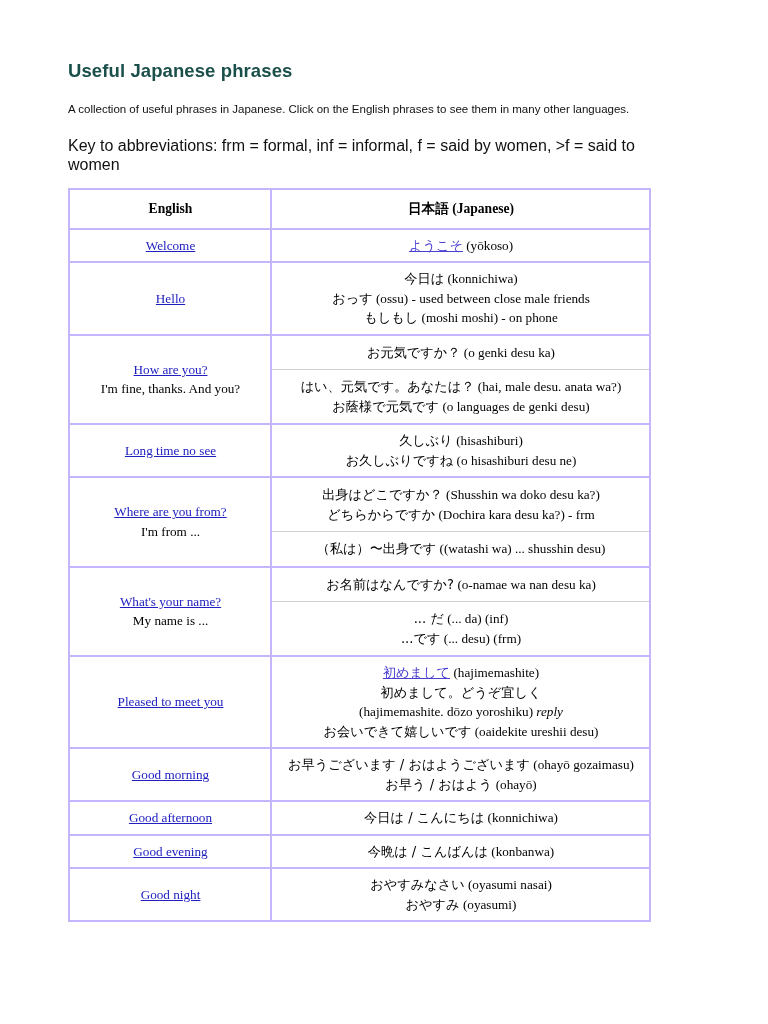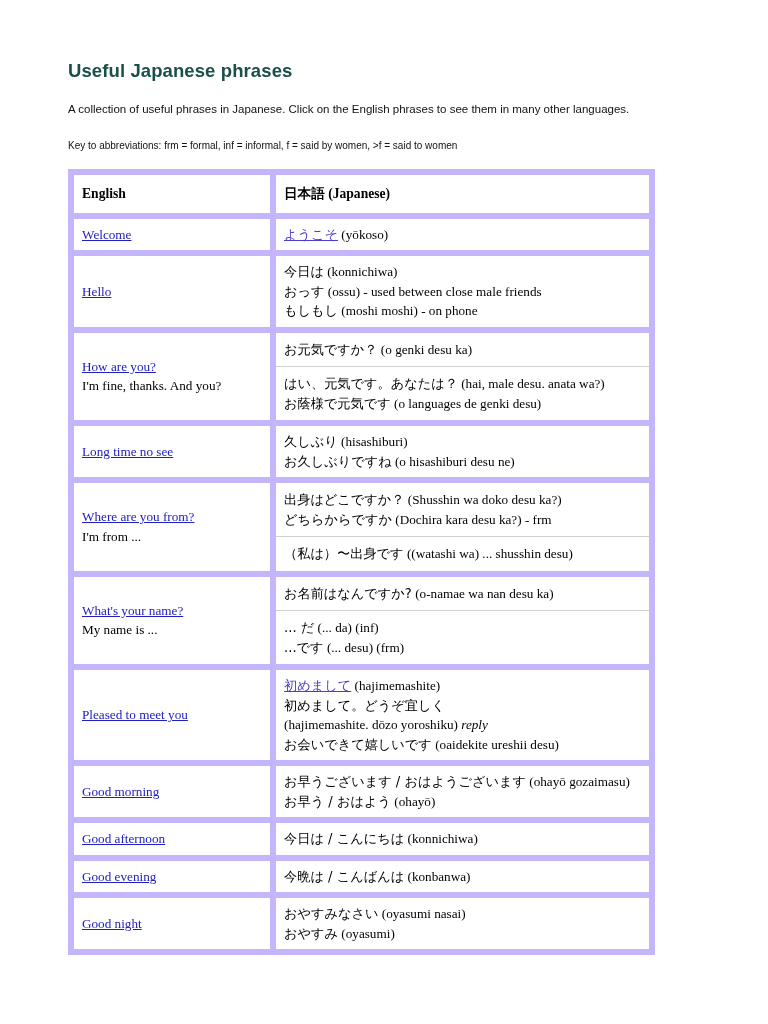--- a/index.html
+++ b/index.html
@@ -37,42 +37,42 @@
   }
   p.intro {
     font-family: "Liberation Sans", sans-serif;
     font-size: 11.5px;
     line-height: 21px;
     margin: 0 0 16px 0;
     color: #111111;
   }
   p.key {
     font-family: "Liberation Sans", sans-serif;
-    font-size: 10px;
+    font-size: 16px;
     line-height: 19px;
     margin: 0 0 14px 0;
     color: #111111;
   }
   table.phrases {
     border-collapse: collapse;
     width: 581px;
     table-layout: fixed;
     font-family: "Liberation Serif", serif;
     border: 1px solid #c8c8c8;
   }
   table.phrases col.c-en { width: 202px; }
   table.phrases col.c-jp { width: 379px; }
 
   table.phrases td, table.phrases th {
-    border: 6px solid #c4b5fd;
+    border: 2px solid #c4b5fd;
     vertical-align: middle;
     padding: 6px 7px 6px 8px;
     font-size: 13.2px;
     line-height: 19.5px;
-    text-align: left;
+    text-align: center;
   }
   table.phrases th {
     font-weight: bold;
     font-size: 13.6px;
     padding-top: 9px;
     padding-bottom: 9px;
   }
   table.phrases th .jp {
     font-size: 13.6px;
   }

